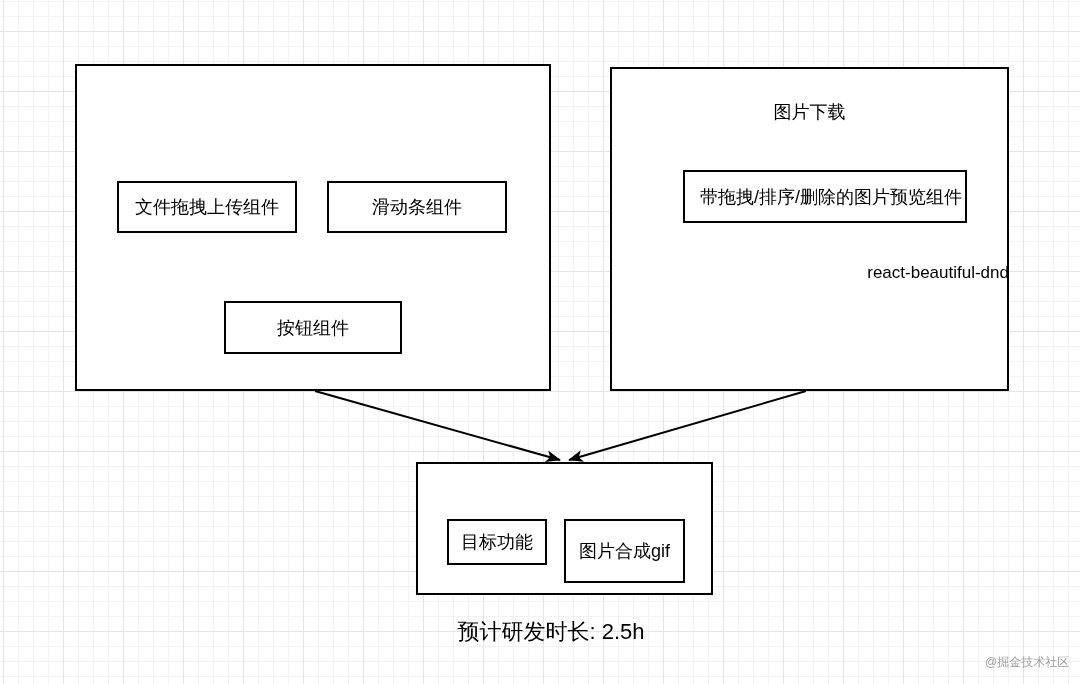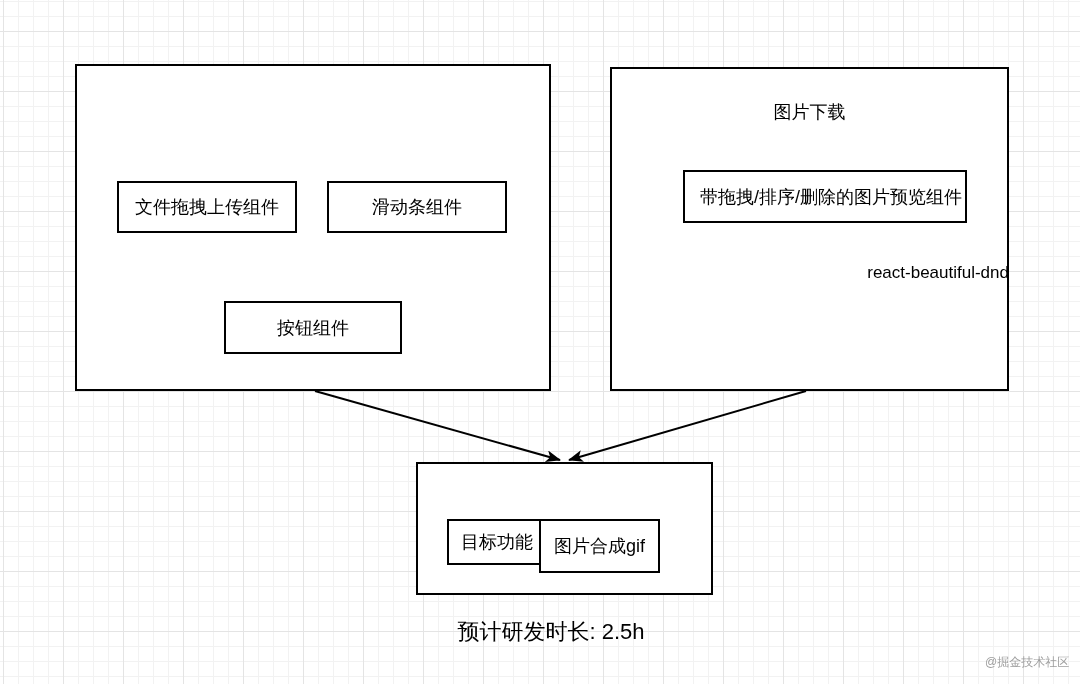--- a/index.html
+++ b/index.html
@@ -103,21 +103,21 @@
   <div class="node-title" style="left:610px; top:101px; width:399px;">图片下载</div>
   <div class="shape leaf" style="left:683px; top:170px; width:284px; height:53px;padding-left:12px;">
     <span>带拖拽/排序/删除的图片预览组件</span>
   </div>
   <div class="plain-label" style="left:610px; top:262px; width:399px; font-size:17px;">react-beautiful-dnd</div>
 
   <div class="shape" style="left:416px; top:462px; width:297px; height:133px;"></div>
   <div class="shape leaf" style="left:447px; top:519px; width:100px; height:46px;">
     <span>目标功能</span>
   </div>
-  <div class="shape leaf" style="left:539px; top:519px; width:121px; height:54px;">
+  <div class="shape leaf" style="left:564px; top:519px; width:121px; height:64px;">
     <span>图片合成gif</span>
   </div>
 
   <div class="footer-note">预计研发时长: 2.5h</div>
 
   <div class="watermark">@掘金技术社区</div>
 
 </div>
 
 </body></html>

